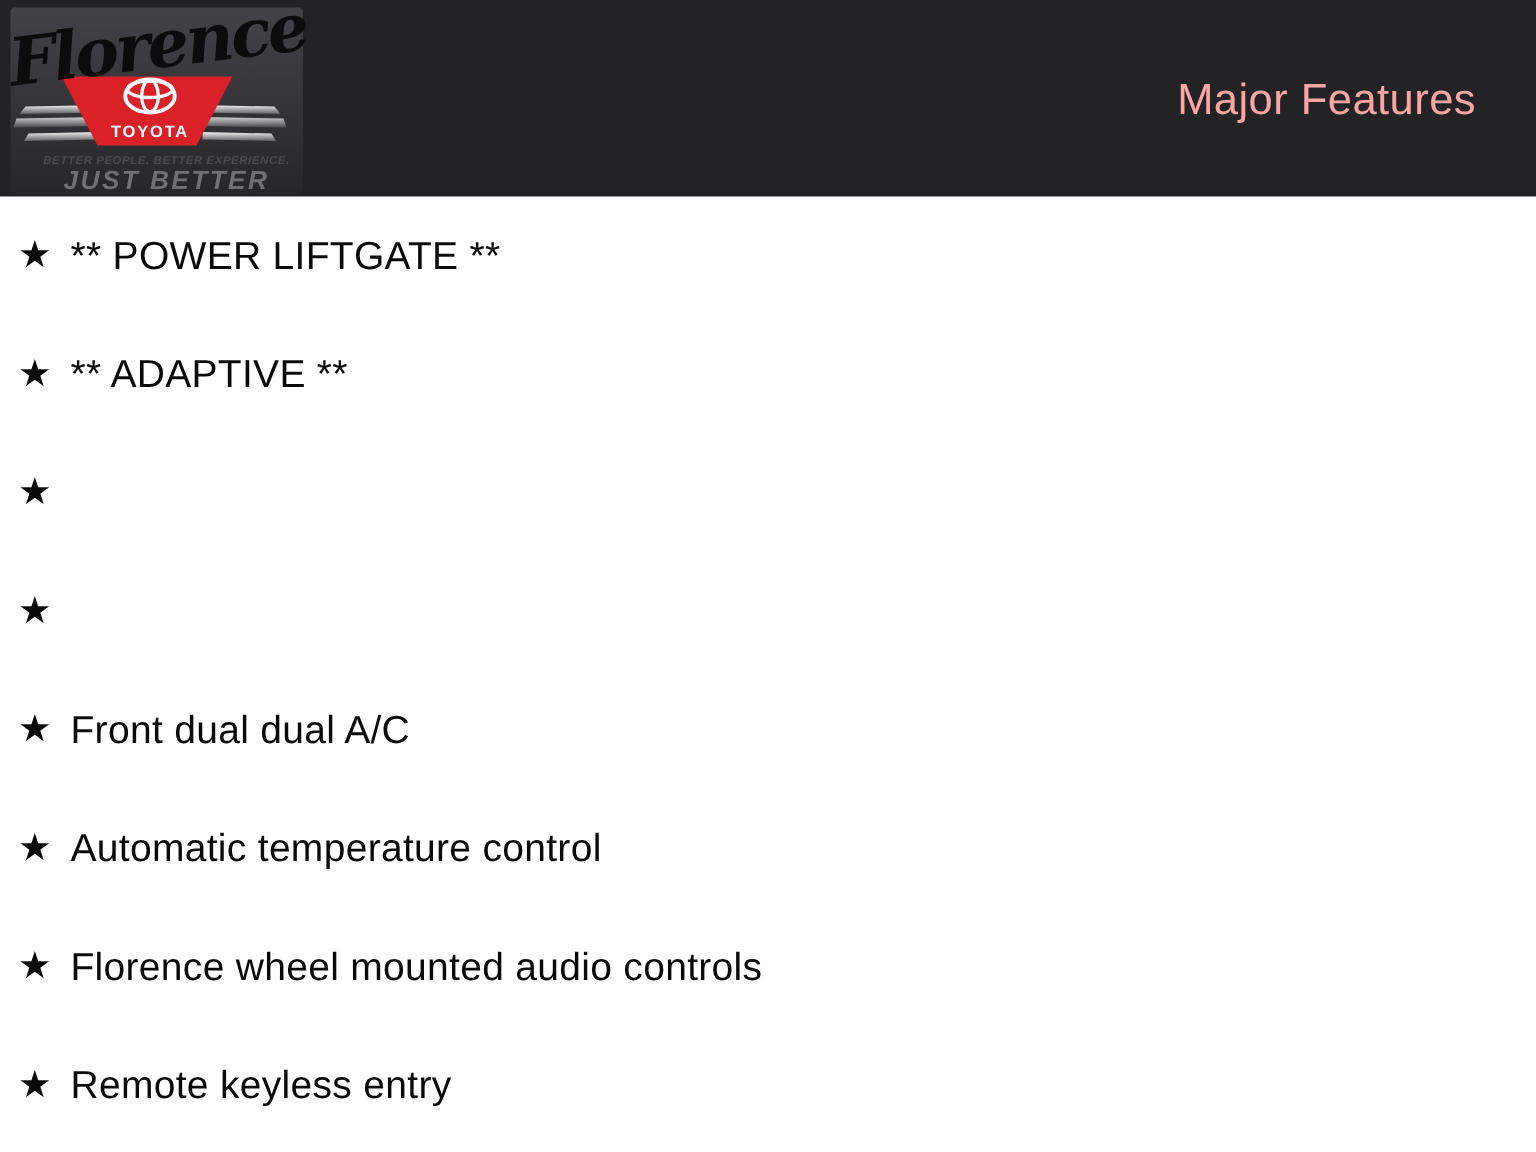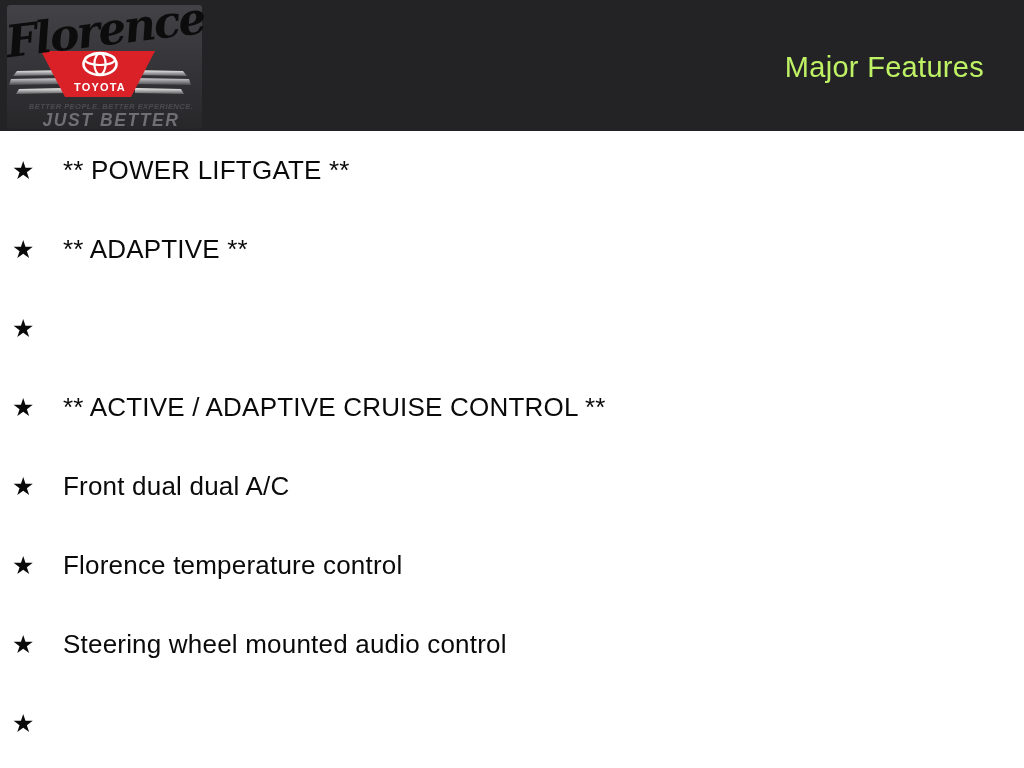--- a/index.html
+++ b/index.html
@@ -25,21 +25,21 @@
     height: 124px;
   }
   .logo-wrap svg { display: block; overflow: visible; }
   .header-title {
     position: absolute;
     right: 40px;
     top: 50px;
     font-size: 29px;
     line-height: 34px;
     font-weight: 400;
-    color: #bef264;
+    color: #fca5a5;
     letter-spacing: 0.3px;
   }
   
   .features {
     list-style: none;
     background: #ffffff;
   }
   .feature-item {
     height: 79px;
     display: flex;
@@ -52,21 +52,20 @@
     font-size: 25px;
     line-height: 1;
     color: #0a0a0a;
     text-align: left;
   }
   .label {
     font-size: 26px;
     color: #0a0a0a;
     letter-spacing: 0.2px;
     white-space: nowrap;
-    margin-left: 16px;
   }
 </style>
 </head>
 <body>
 
 <div class="header">
   <div class="logo-wrap">
     <svg width="195" height="124" viewBox="0 0 195 124" xmlns="http://www.w3.org/2000/svg">
       <defs>
         <linearGradient id="bgGrad" x1="0" y1="0" x2="0" y2="1">
@@ -126,34 +125,34 @@
     <span class="star">★</span>
     <span class="label">** ADAPTIVE **</span>
   </li>
 
   <li class="feature-item">
     <span class="star">★</span>
   </li>
 
   <li class="feature-item">
     <span class="star">★</span>
-    <span class="label">** ACTIVE / ADAPTIVE CRUISE CONTROL **</span>
   </li>
 
   <li class="feature-item">
     <span class="star">★</span>
     <span class="label">Front dual dual A/C</span>
   </li>
 
   <li class="feature-item">
     <span class="star">★</span>
-    <span class="label">Florence temperature control</span>
+    <span class="label">Automatic temperature control</span>
   </li>
 
   <li class="feature-item">
     <span class="star">★</span>
-    <span class="label">Steering wheel mounted audio control</span>
+    <span class="label">Florence wheel mounted audio controls</span>
   </li>
 
   <li class="feature-item">
     <span class="star">★</span>
+    <span class="label">Remote keyless entry</span>
   </li>
 </ul>
 
 </body></html>

